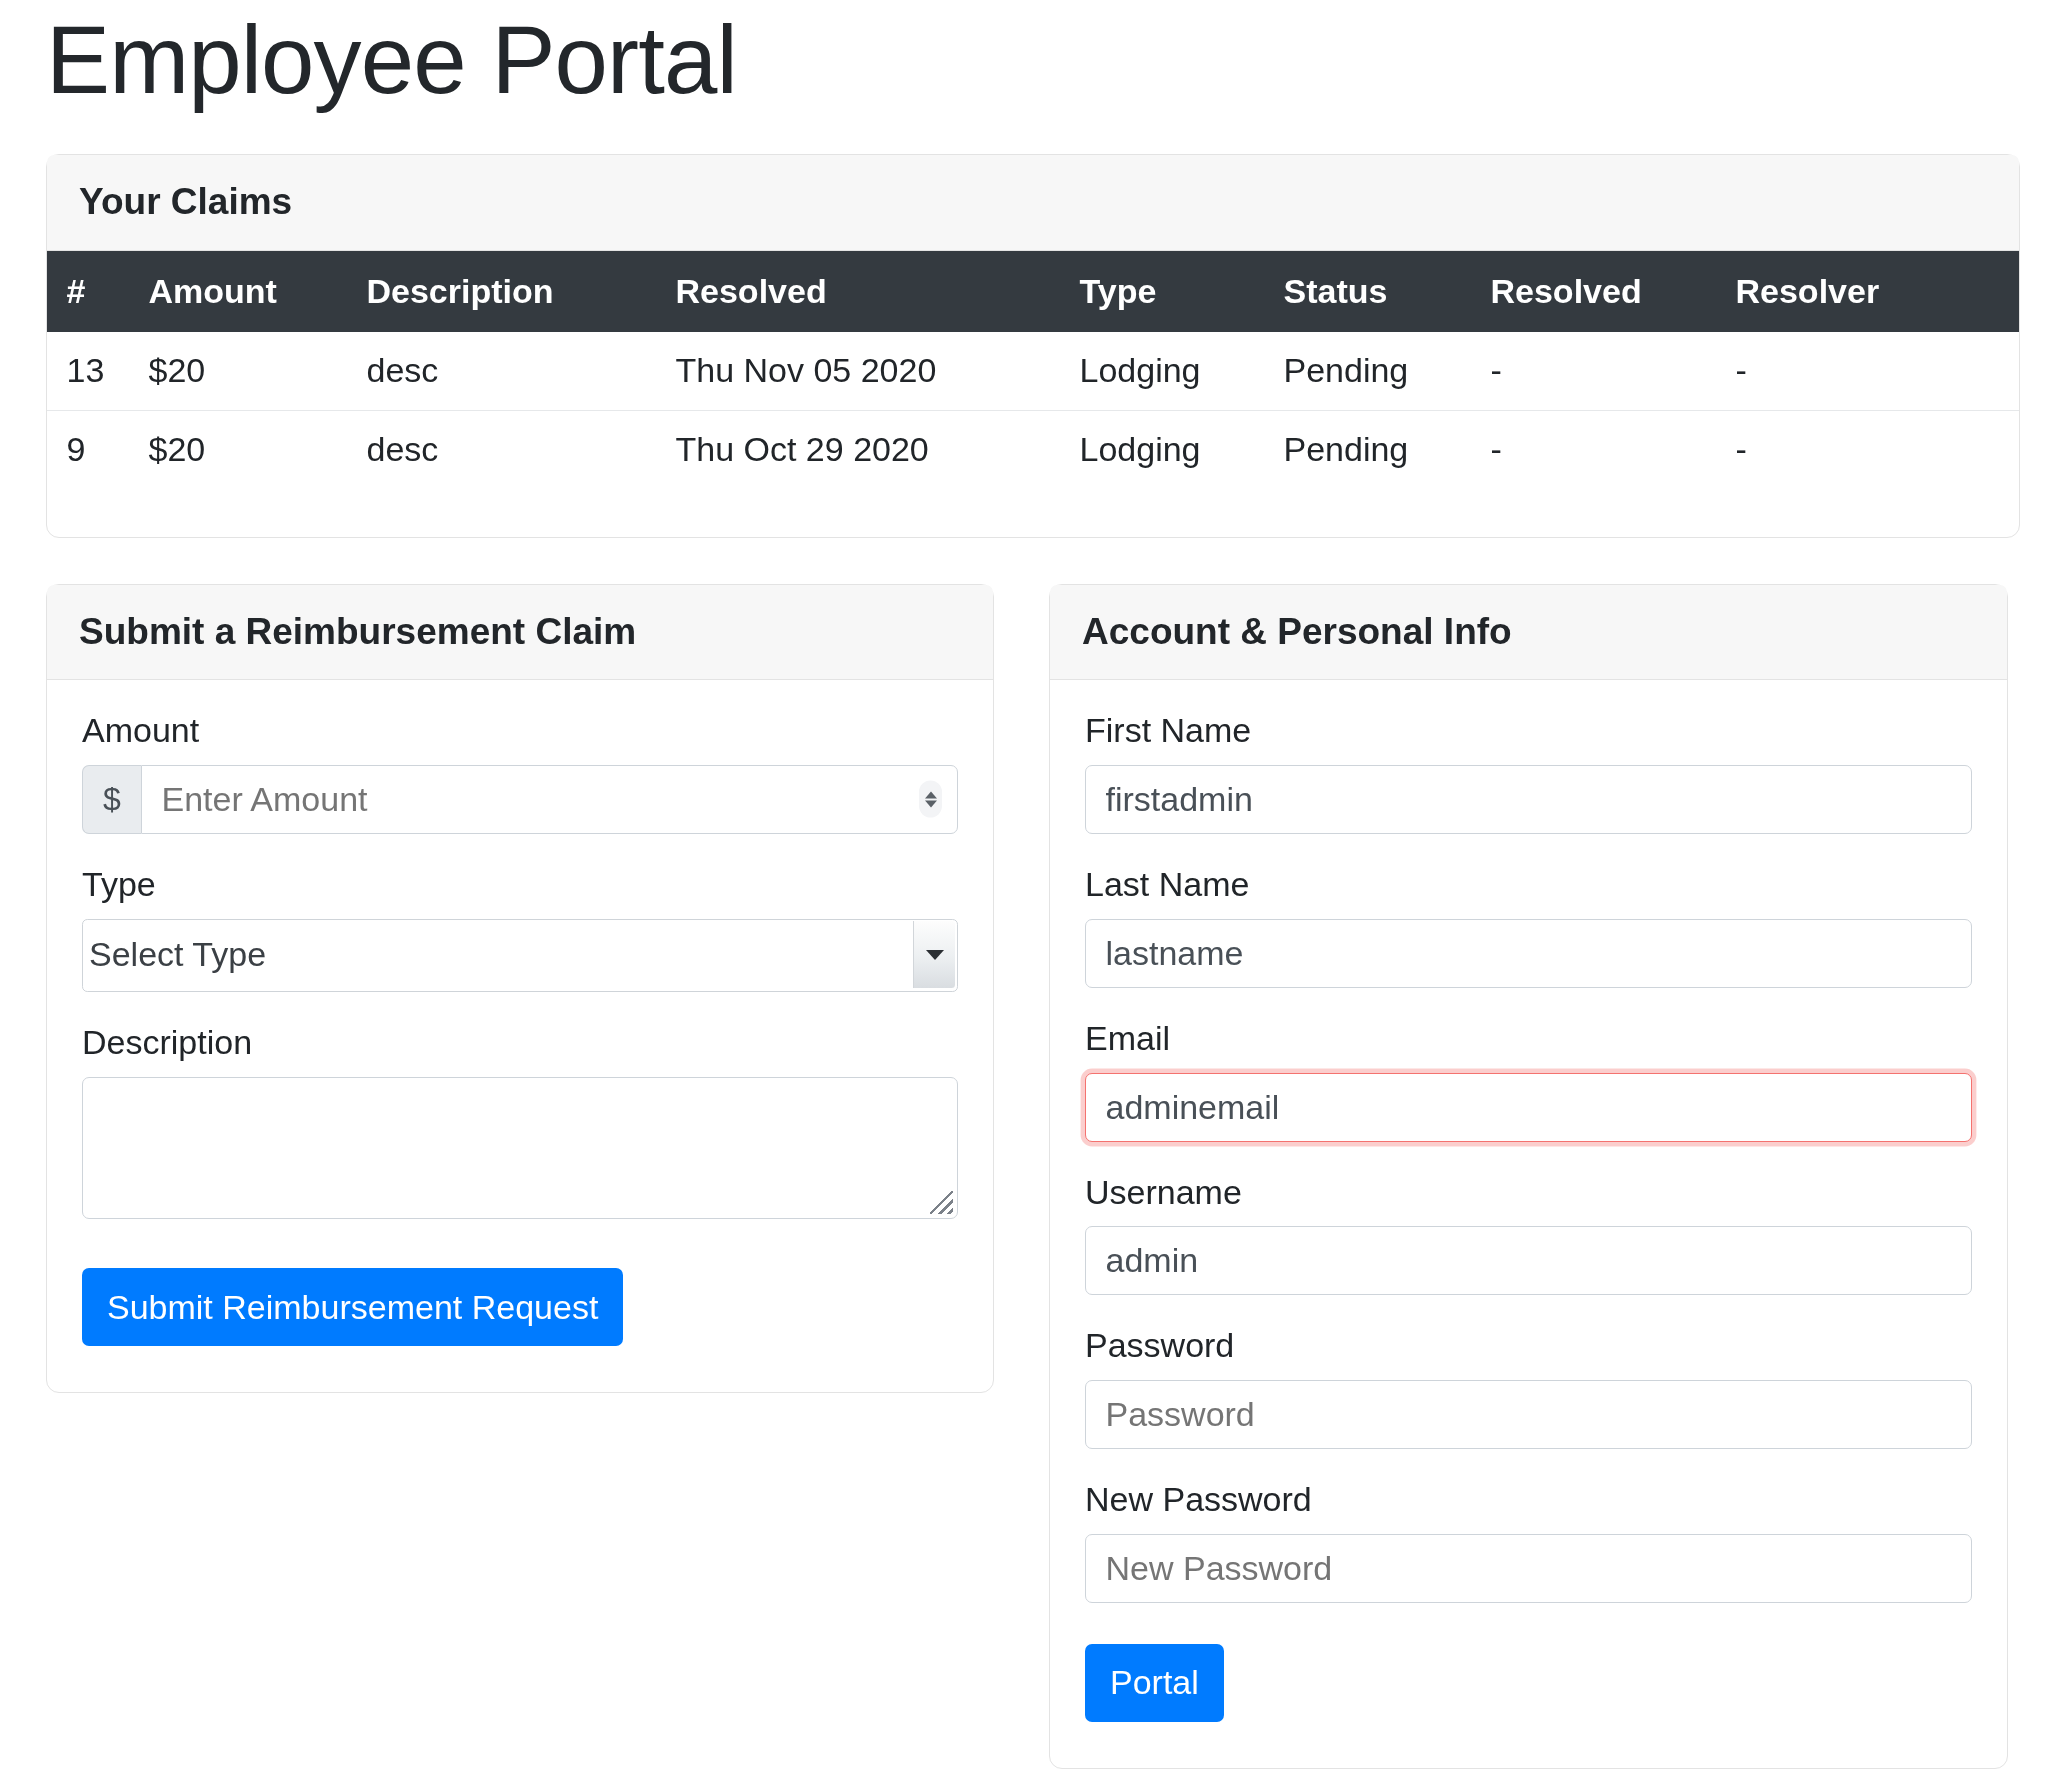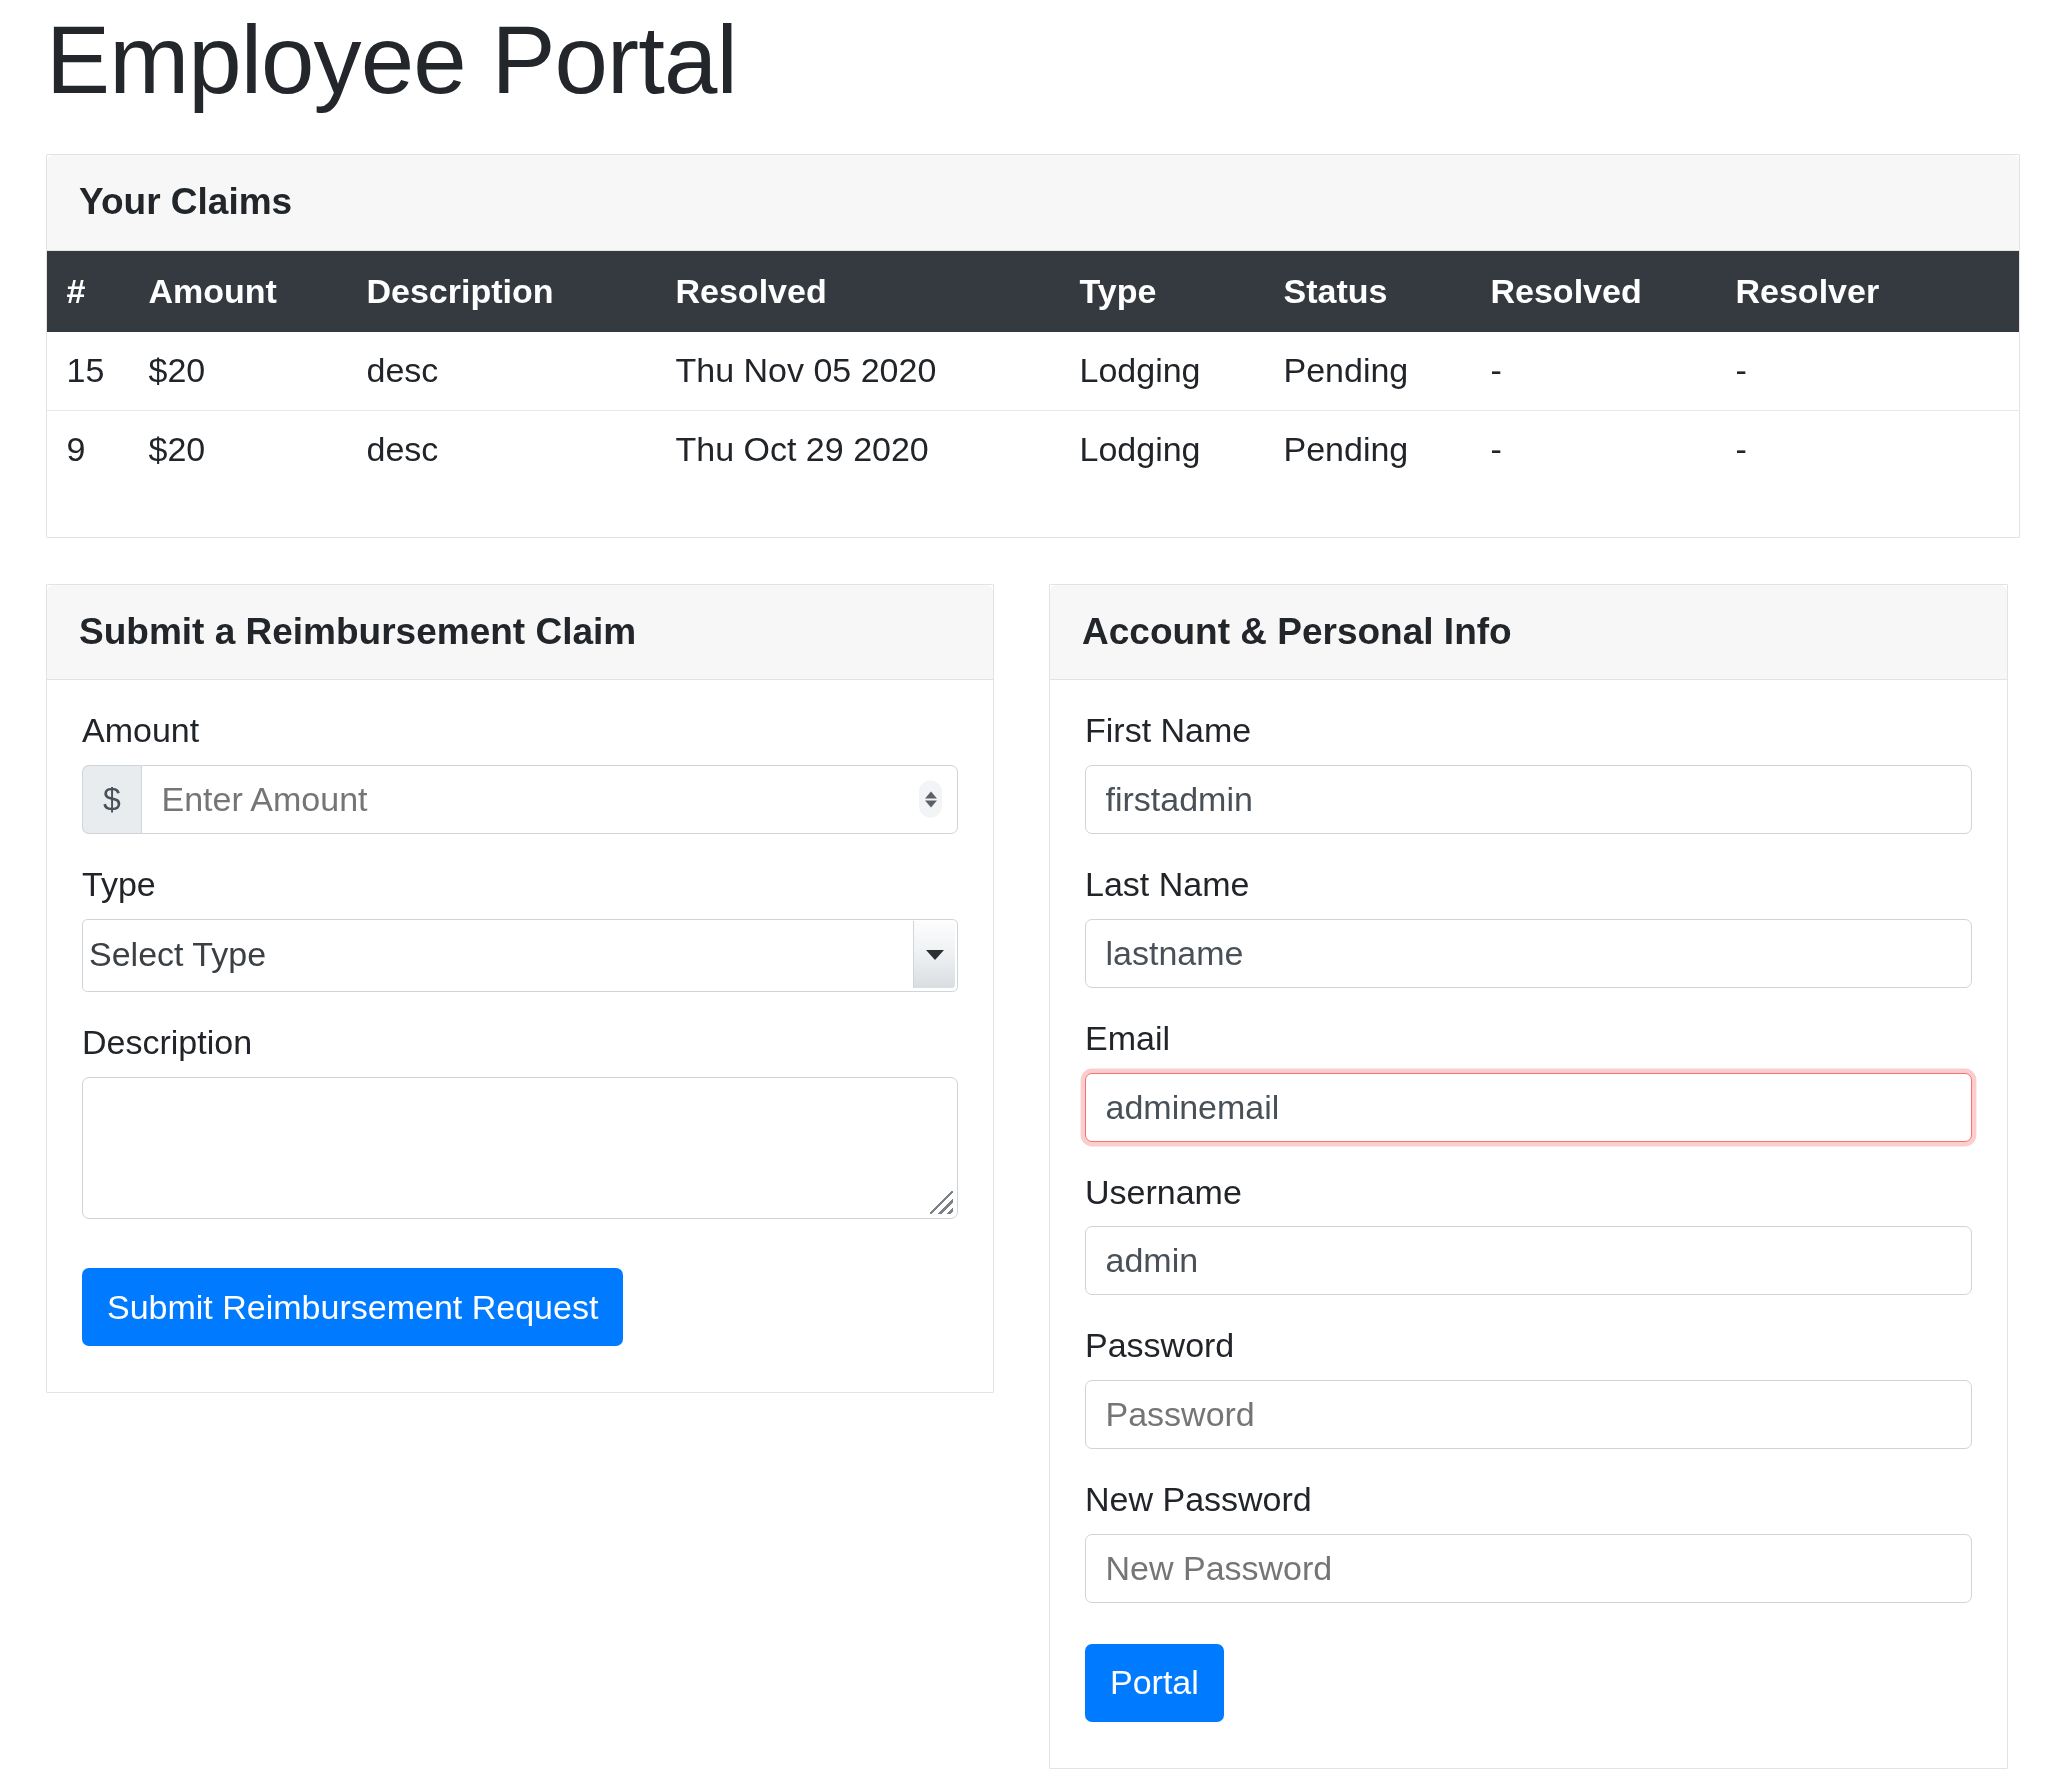--- a/index.html
+++ b/index.html
@@ -30,21 +30,21 @@
     color: #23272b;
     margin: 0;
     padding: 12.4px 0 0 0;
     letter-spacing: -0.9px;
   }
 
   
   .card {
     background: #ffffff;
     border: 1.8px solid #e3e3e3;
-    border-radius: 1px;
+    border-radius: 13px;
     box-sizing: border-box;
   }
   .card-header {
     background: #f7f7f7;
     border-bottom: 1.8px solid #e3e3e3;
     border-radius: 7px 7px 0 0;
     padding: 25px 32px;
   }
   .card-header-title {
     font-size: 37px;
@@ -288,21 +288,21 @@
           <th class="col-desc">Description</th>
           <th class="col-sub">Resolved</th>
           <th class="col-type">Type</th>
           <th class="col-status">Status</th>
           <th class="col-resolved">Resolved</th>
           <th class="col-resolver">Resolver</th>
         </tr>
       </thead>
       <tbody>
         <tr>
-          <td class="col-num">15</td>
+          <td class="col-num">13</td>
           <td class="col-amount">$20</td>
           <td class="col-desc">desc</td>
           <td class="col-sub">Thu Nov 05 2020</td>
           <td class="col-type">Lodging</td>
           <td class="col-status">Pending</td>
           <td class="col-resolved">-</td>
           <td class="col-resolver">-</td>
         </tr>
         <tr>
           <td class="col-num">9</td>

